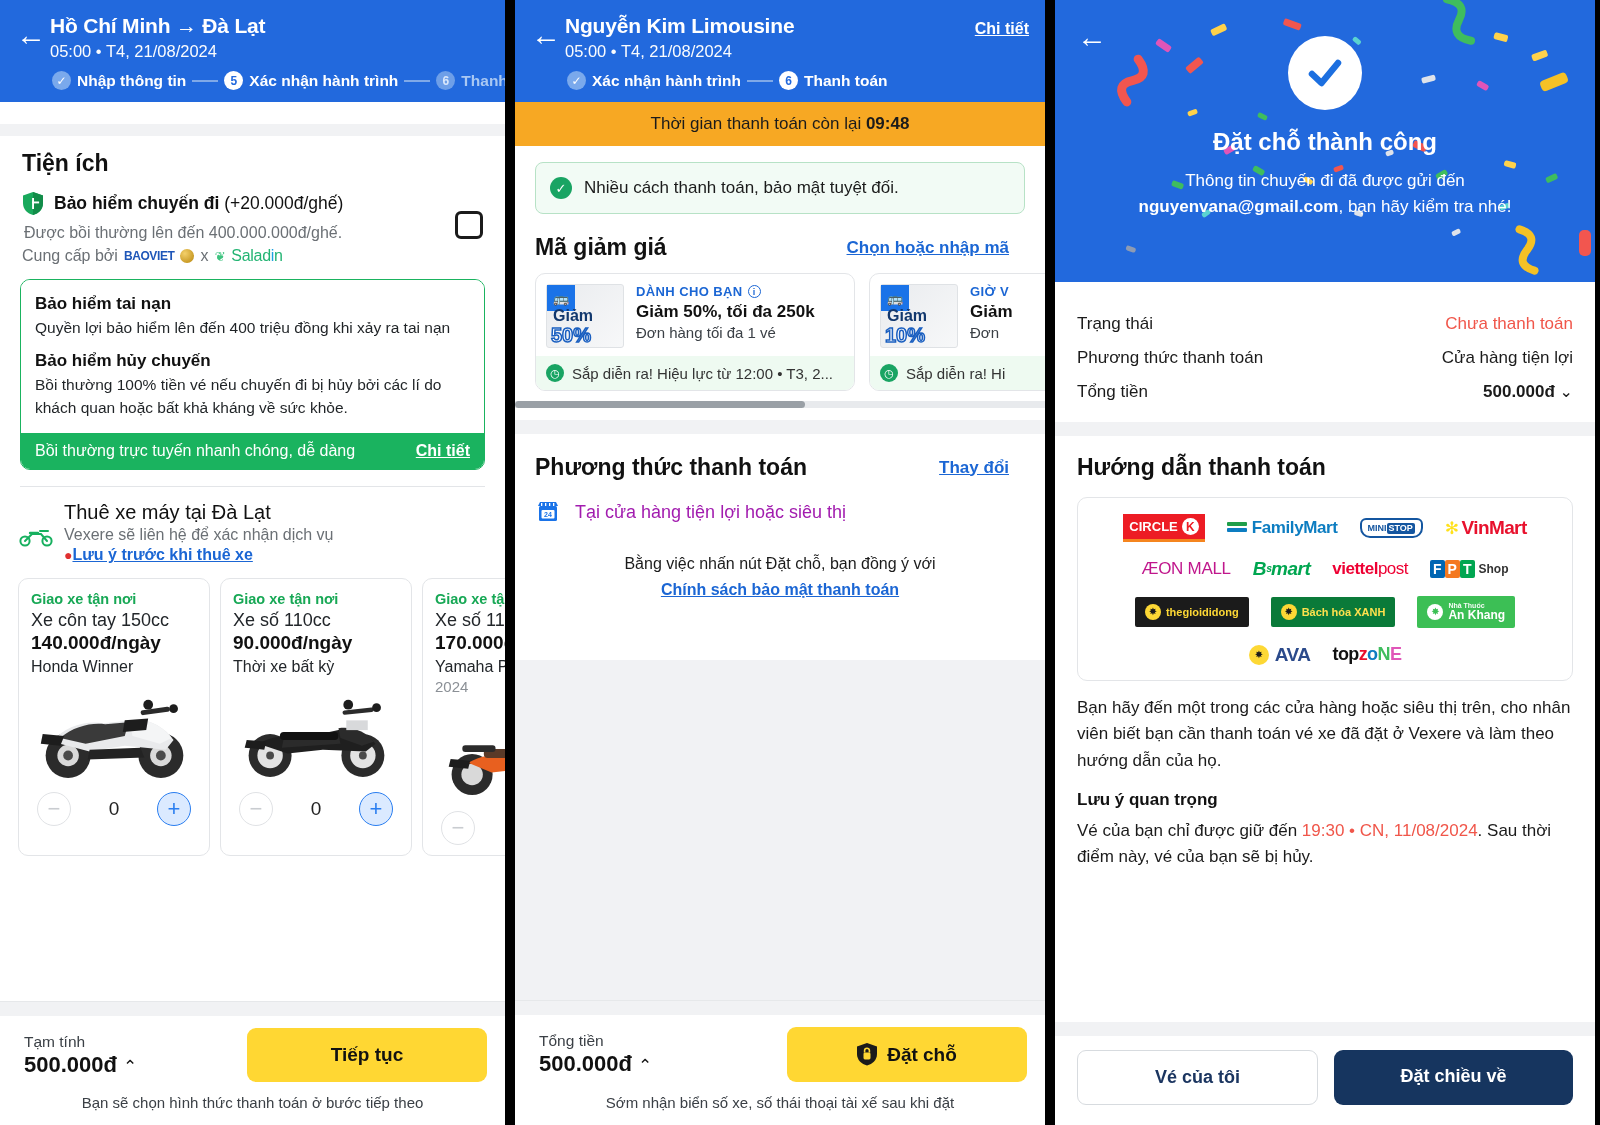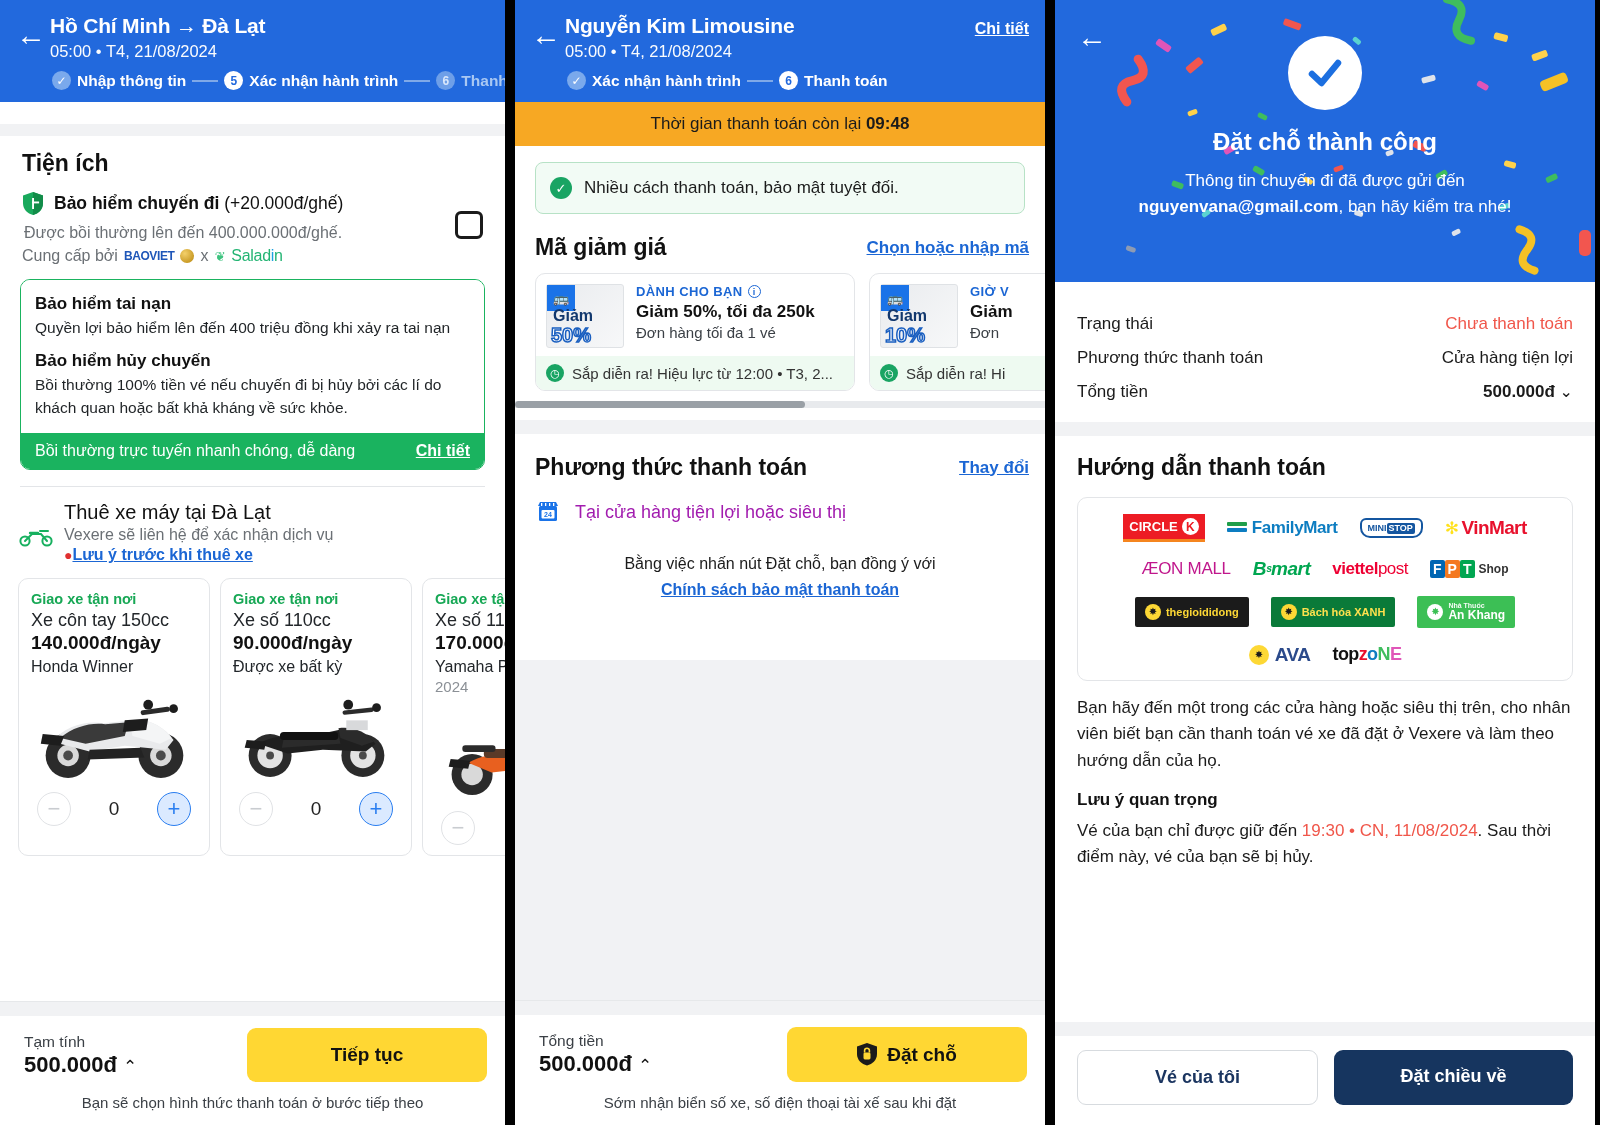--- a/index.html
+++ b/index.html
@@ -100,21 +100,21 @@
   .f-btn { background:#ffd733; border-radius:9px; font-size:19px; font-weight:700; color:#111; padding: 16px 0; width:240px; text-align:center; cursor:pointer; display:flex; align-items:center; justify-content:center; gap:10px;}
   .f-note { text-align:center; font-size:15px; color:#3b4046; padding: 10px 10px 14px 10px; }
 
   
   .timer-bar { background:#f7a823; text-align:center; font-size:17px; color:#1b1b1b; padding: 12px 0; }
   .timer-bar b { font-weight:700; }
   .safe-box { margin: 16px 20px 0 20px; border:1px solid #b7e2c6; background:#f2fbf5; border-radius:8px; display:flex; align-items:center; gap:12px; padding: 14px 14px; }
   .safe-ic { width:22px; height:22px; border-radius:50%; background:#19a463; color:#fff; display:flex; align-items:center; justify-content:center; font-size:13px; flex:none;}
   .safe-txt { font-size:17px; color:#1b1b1b; }
 
-  .p2-sec-head { display:flex; align-items:center; justify-content:space-between; padding: 20px 16px 0 20px; }
+  .p2-sec-head { display:flex; align-items:center; justify-content:space-between; padding: 20px 36px 0 20px; }
   .p2-sec-title { font-size:23px; font-weight:700; color:#111; }
   .p2-sec-link { font-size:17px; font-weight:700; color:#1b66d4; text-decoration:underline; cursor:pointer;}
 
   .vouchers { display:flex; gap:14px; padding: 12px 0 0 20px; }
   .voucher { width:320px; flex:none; border:1px solid #e3e5e8; border-radius:10px; overflow:hidden; background:#fff;}
   .v-top { display:flex; gap:12px; padding: 10px 10px 8px 10px; }
   .v-thumb { width:78px; height:64px; flex:none; position:relative; background:linear-gradient(135deg,#e9ebee,#f7f8f9); border:1px solid #dfe2e5; border-radius:3px;}
   .v-bus { position:absolute; top:0; left:0; width:28px; height:26px; background:#1a73e8; display:flex; align-items:center; justify-content:center; color:#fff; font-size:13px;}
   .v-g1 { position:absolute; left:6px; top:22px; font-size:16px; font-weight:700; color:#12386e; }
   .v-g2 { position:absolute; left:4px; top:39px; font-size:20px; font-weight:800; color:#fff; -webkit-text-stroke:1.5px #1a5fc0; }
@@ -324,21 +324,21 @@
             <div class="st-btn st-minus">−</div>
             <div class="st-count">0</div>
             <div class="st-btn st-plus">+</div>
           </div>
         </div>
 
         <div class="bike-card">
           <div class="bike-tag">Giao xe tận nơi</div>
           <div class="bike-name">Xe số 110cc</div>
           <div class="bike-price">90.000đ/ngày</div>
-          <div class="bike-brand">Được xe bất kỳ</div>
+          <div class="bike-brand">Thời xe bất kỳ</div>
           <div class="bike-img">
             <svg viewBox="0 0 170 90" width="166" height="92">
               <ellipse cx="38" cy="66" rx="22" ry="22" fill="#2b2b2b"></ellipse>
                 <ellipse cx="38" cy="66" rx="13" ry="13" fill="#e3e3e3"></ellipse>
                 <ellipse cx="38" cy="66" rx="4" ry="4" fill="#4a4a4a"></ellipse>
               <ellipse cx="133" cy="66" rx="22" ry="22" fill="#2b2b2b"></ellipse>
                 <ellipse cx="133" cy="66" rx="13" ry="13" fill="#e3e3e3"></ellipse>
                 <ellipse cx="133" cy="66" rx="4" ry="4" fill="#4a4a4a"></ellipse>
               <path d="M26 54 C44 44 64 44 80 46 L108 40 C124 38 138 44 146 54 L136 62 L92 60 L56 64 Z" fill="#1f1f1f"></path>
               <path d="M52 48 L108 44 L110 54 L50 58 Z" fill="#2b2b2b"></path>
@@ -528,21 +528,21 @@
         </div>
         <div class="f-btn">
           <svg width="20" height="23" viewBox="0 0 20 23">
             <path d="M10 0 L20 3.5 V11 C20 17 15.5 21 10 22.5 C4.5 21 0 17 0 11 V3.5 Z" fill="#1b1b1b"></path>
             <rect x="6.5" y="9.5" width="7" height="7" rx="1.4" fill="#ffd733"></rect>
             <path d="M7.6 9.5 V7.6 a2.4 2.4 0 0 1 4.8 0 V9.5" fill="none" stroke="#ffd733" stroke-width="1.6"></path>
           </svg>
           <span>Đặt chỗ</span>
         </div>
       </div>
-      <div class="f-note">Sớm nhận biển số xe, số điện thoại tài xế sau khi đặt</div>
+      <div class="f-note">Sớm nhận biển số xe, số thái thoại tài xế sau khi đặt</div>
     </div>
   </div>
 
   <div class="gap"></div>
 
   <div class="panel" id="panel3">
     <div class="succ-head">
       <svg class="confetti" viewBox="0 0 540 282">
         <path d="M60 85 q12 -18 22 -2 q10 16 22 -2" stroke="#f2564f" stroke-width="9" fill="none" stroke-linecap="round" transform="rotate(-70 78 85)"></path>
         <path d="M380 20 q14 -16 24 0 q10 16 24 0" stroke="#3fbd5e" stroke-width="8" fill="none" stroke-linecap="round" transform="rotate(60 404 20)"></path>

